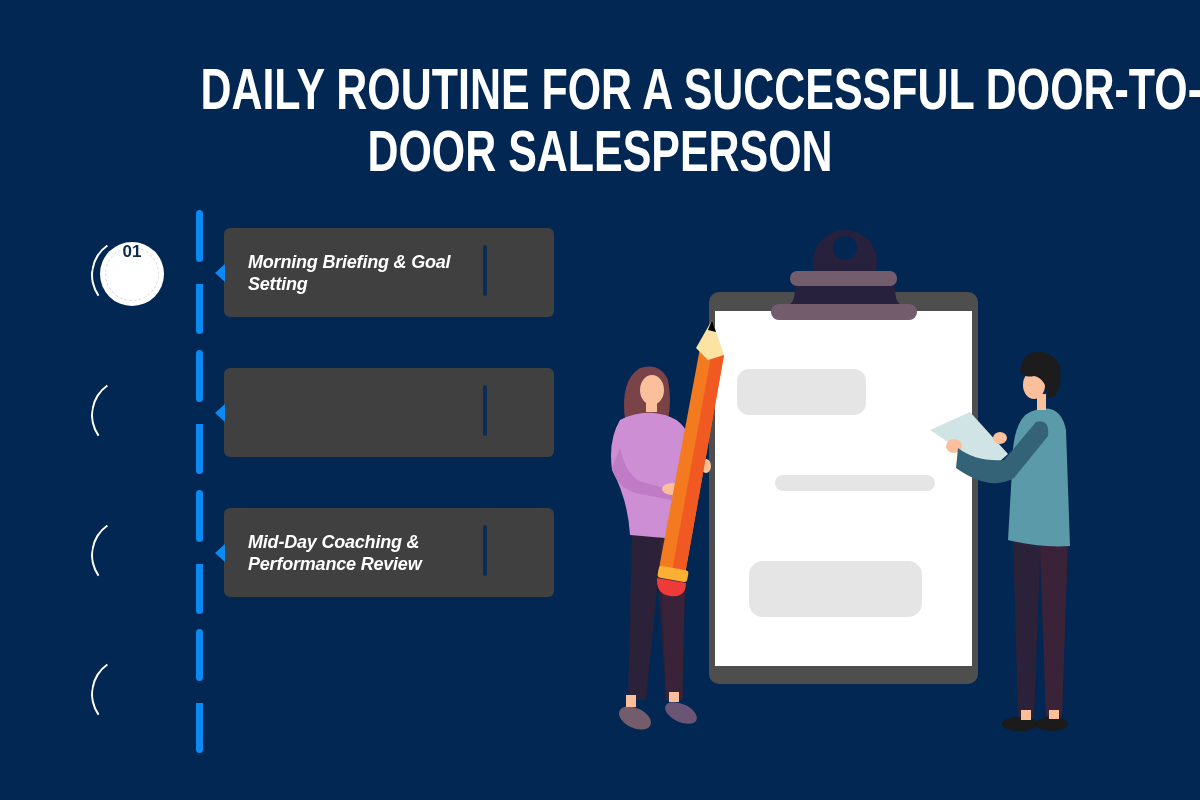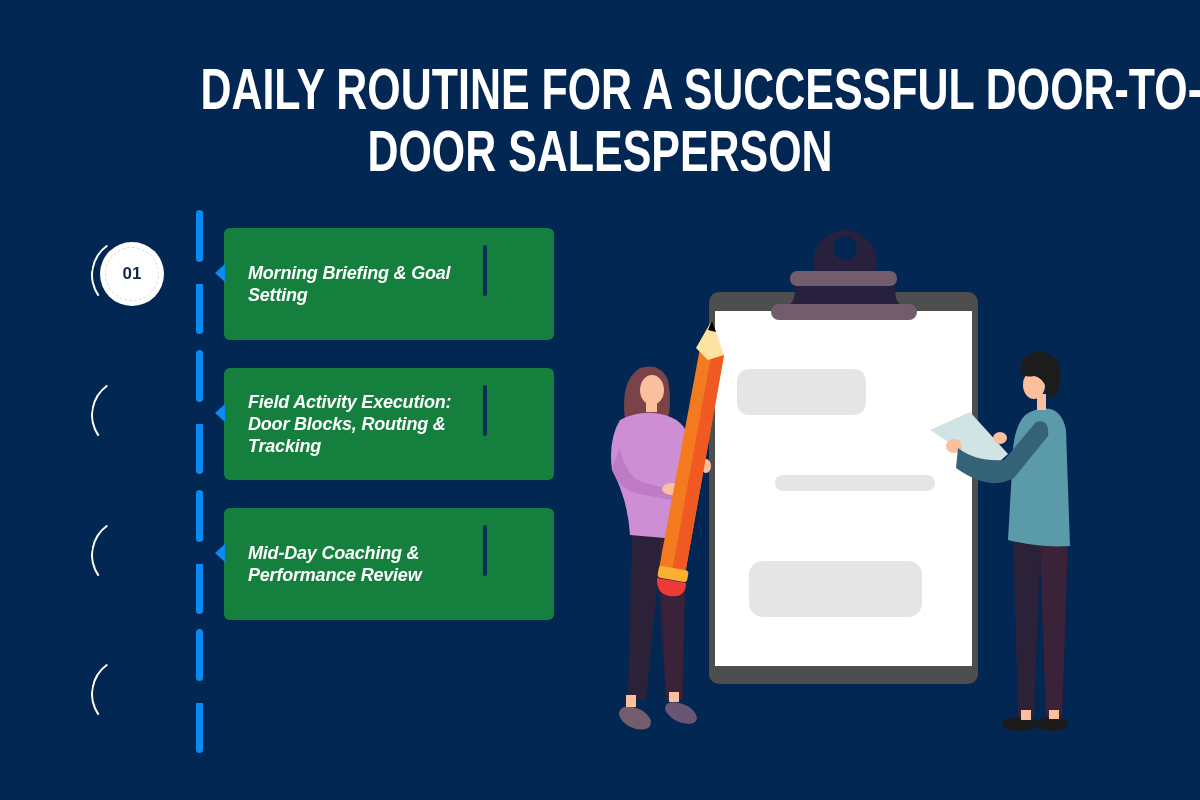--- a/index.html
+++ b/index.html
@@ -36,21 +36,21 @@
     border: 2px solid transparent;
     border-left-color: #ffffff;
     transform: rotate(10deg);
   }
   .badge {
     position: absolute;
     left: 100px; top: 32px;
     width: 64px; height: 64px;
     border-radius: 50%;
     background: #ffffff;
-    display: flex; align-items: center; justify-content: center;
+    display: flex; align-items: flex-start; justify-content: center;
     color: #0e2a4f;
     font-weight: 700;
     font-size: 17px;
     font-family: "Liberation Sans", sans-serif;
   }
   .badge::after {
     content: "";
     position: absolute;
     left: 5px; top: 5px; right: 5px; bottom: 5px;
     border-radius: 50%;
@@ -70,22 +70,22 @@
     position: absolute;
     left: 190px; top: 52px;
     width: 20px; height: 22px;
     border-radius: 50%;
     background: #022752;
   }
 
   .card {
     position: absolute;
     left: 224px; top: 18px;
-    width: 330px; height: 112px;
-    background: #15803d;
+    width: 330px; height: 89px;
+    background: #404040;
     border-radius: 6px;
   }
   .card::before {
     content: "";
     position: absolute;
     left: -9px; top: 36px;
     width: 0; height: 0;
     border-top: 9px solid transparent;
     border-bottom: 9px solid transparent;
     border-right: 10px solid #0a8af2;
@@ -134,21 +134,20 @@
       <div class="card-divider"></div>
     </div>
   </div>
 
   <div class="step" style="top:350px;">
     <div class="badge-arc"></div>
     <div class="rail-top"></div>
     <div class="rail-dot"></div>
     <div class="rail-bottom"></div>
     <div class="card">
-      <div class="card-text">Field Activity Execution: Door Blocks, Routing &amp; Tracking</div>
       <div class="card-divider"></div>
     </div>
   </div>
 
   <div class="step" style="top:490px;">
     <div class="badge-arc"></div>
     <div class="rail-top"></div>
     <div class="rail-dot"></div>
     <div class="rail-bottom"></div>
     <div class="card">

